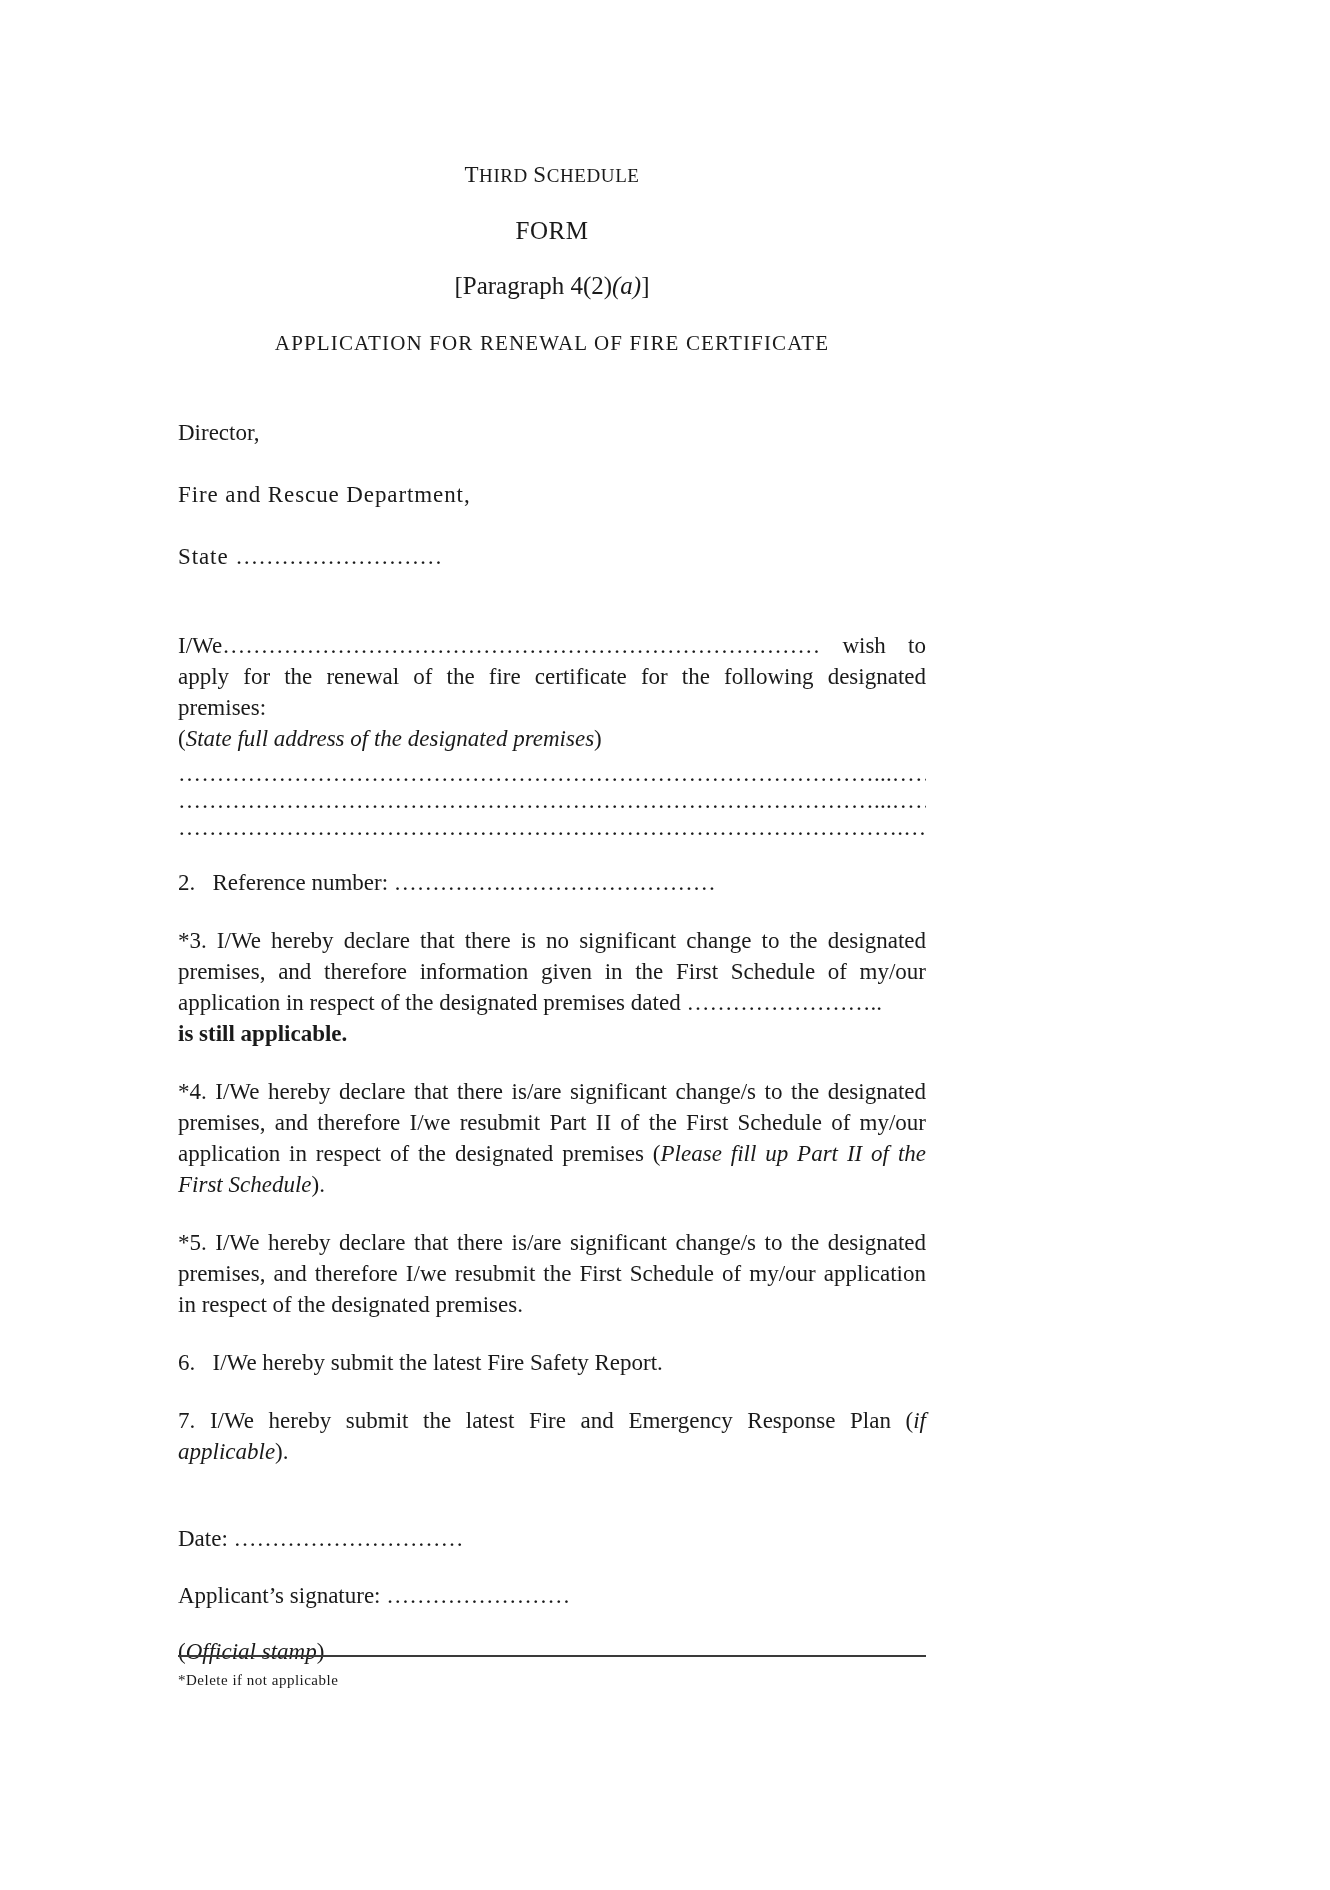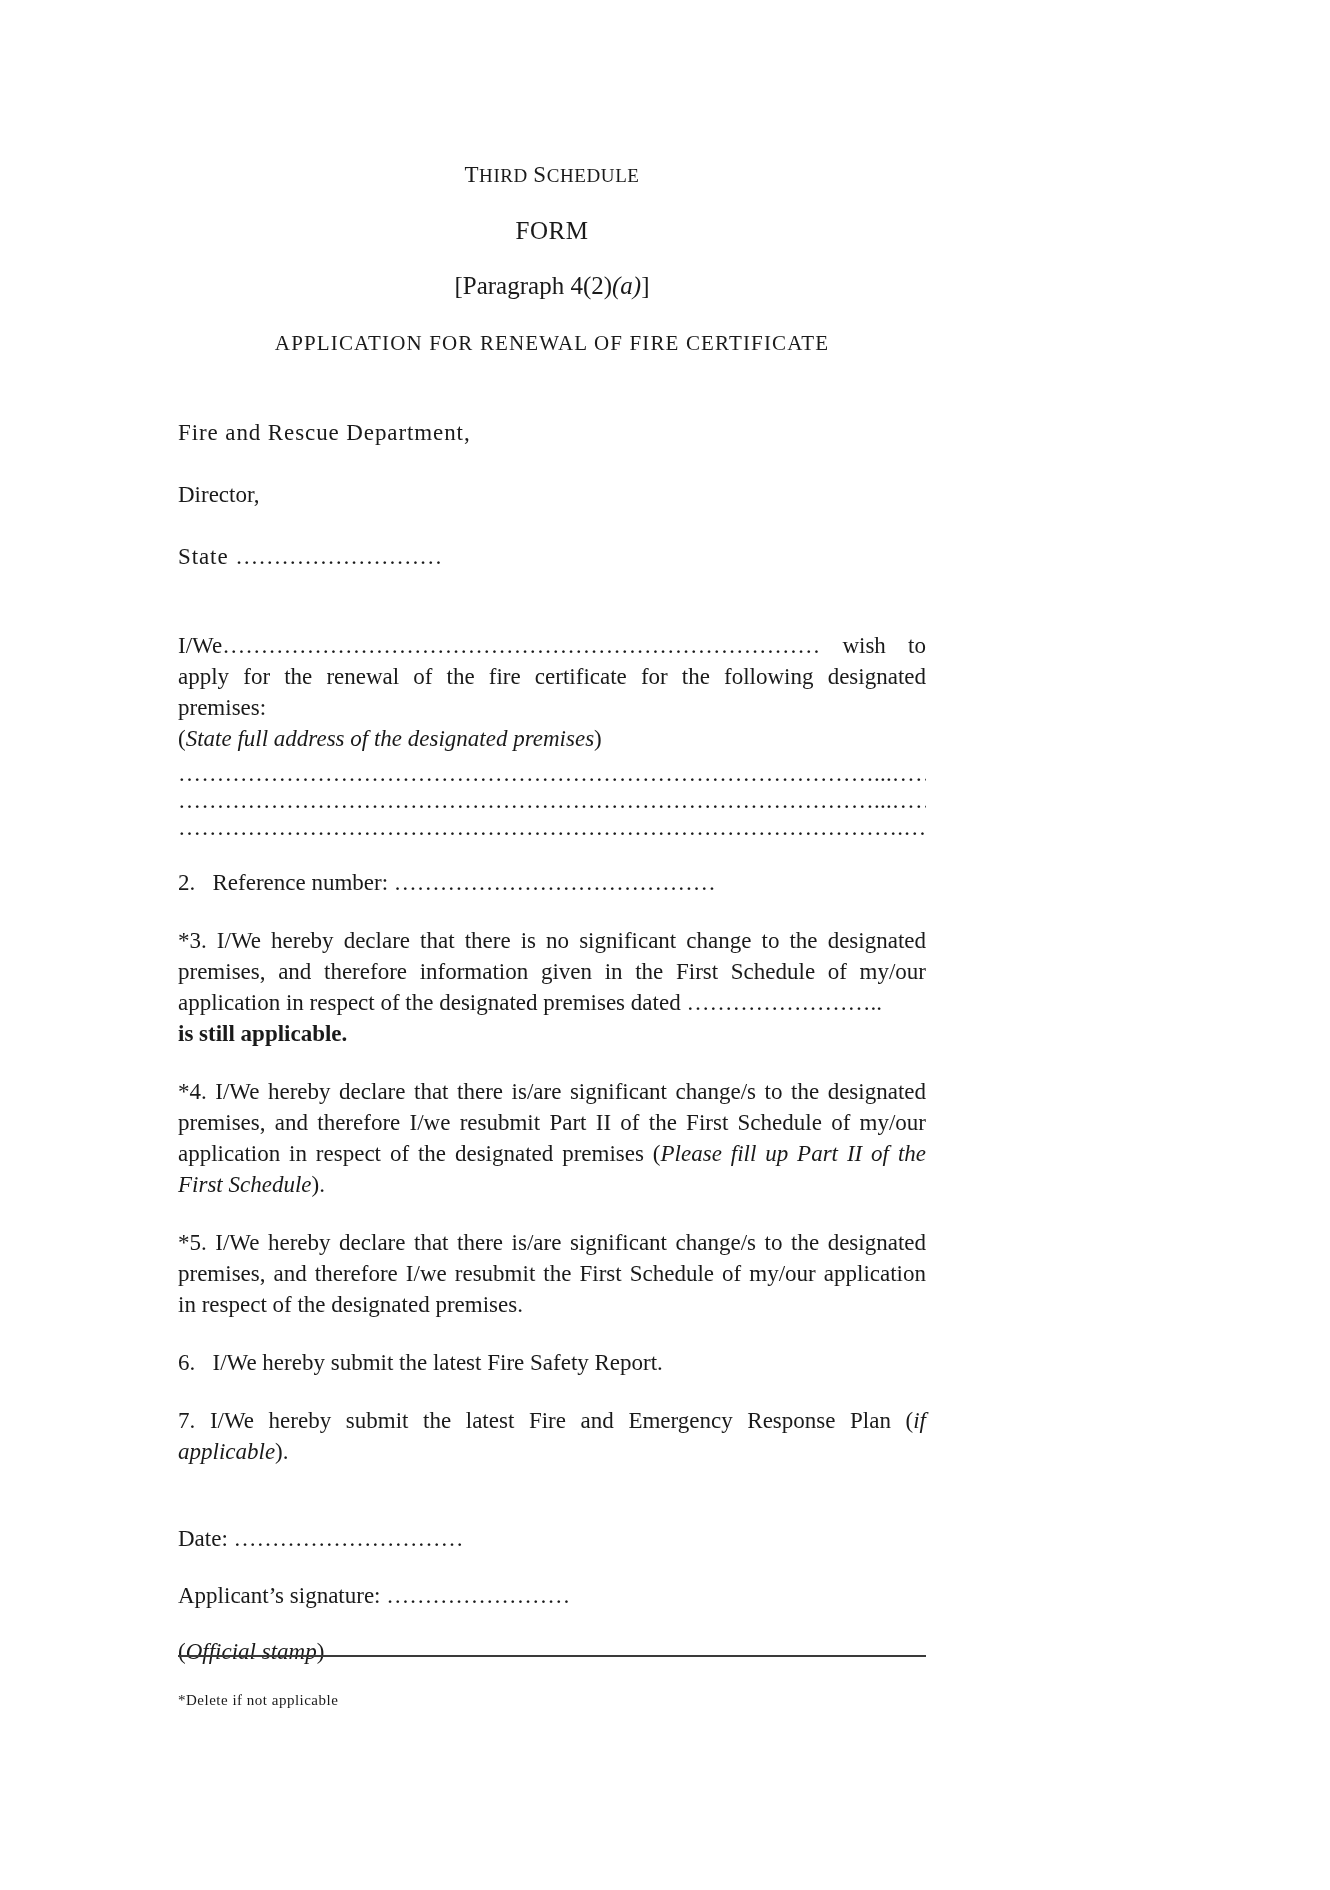--- a/index.html
+++ b/index.html
@@ -166,41 +166,40 @@
     height: 0;
     border-top: 2px solid #3a3a3a;
   }
   .footnote {
     position: absolute;
     left: 178px;
     top: 1672px;
     font-size: 15px;
     letter-spacing: 0.5px;
     color: #1a1a1a;
-    margin-top: 20px;
   }
 </style>
 </head>
 <body>
 
 <div class="page">
 
   <div class="content">
 
     <div class="schedule-title"><span class="cap-first">T</span><span>HIRD </span><span class="cap-first">S</span><span>CHEDULE</span></div>
 
     <div class="form-word">FORM</div>
 
     <div class="paragraph-ref"><span>[Paragraph  4(2)</span><span class="ital">(a)</span><span>]</span></div>
 
     <div class="doc-title">APPLICATION FOR RENEWAL OF FIRE CERTIFICATE</div>
 
     <div class="addressee">
+      <span class="ln">Director,</span>
       <span class="ln spaced">Fire and Rescue Department,</span>
-      <span class="ln">Director,</span>
       <span class="ln"><span class="spaced">State </span><span>………………………</span></span>
     </div>
 
     <div class="para"><span>I/We</span><span>……………………………………………………………………</span><span> wish to apply</span>
       <span>for the renewal of the fire certificate for the following designated premises:</span>
     </div>
 
     <div class="simple-line"><span>(</span><span style="font-style:italic;">State full address of the designated premises</span><span>)</span></div>
 
     <div class="dotfill-block">

